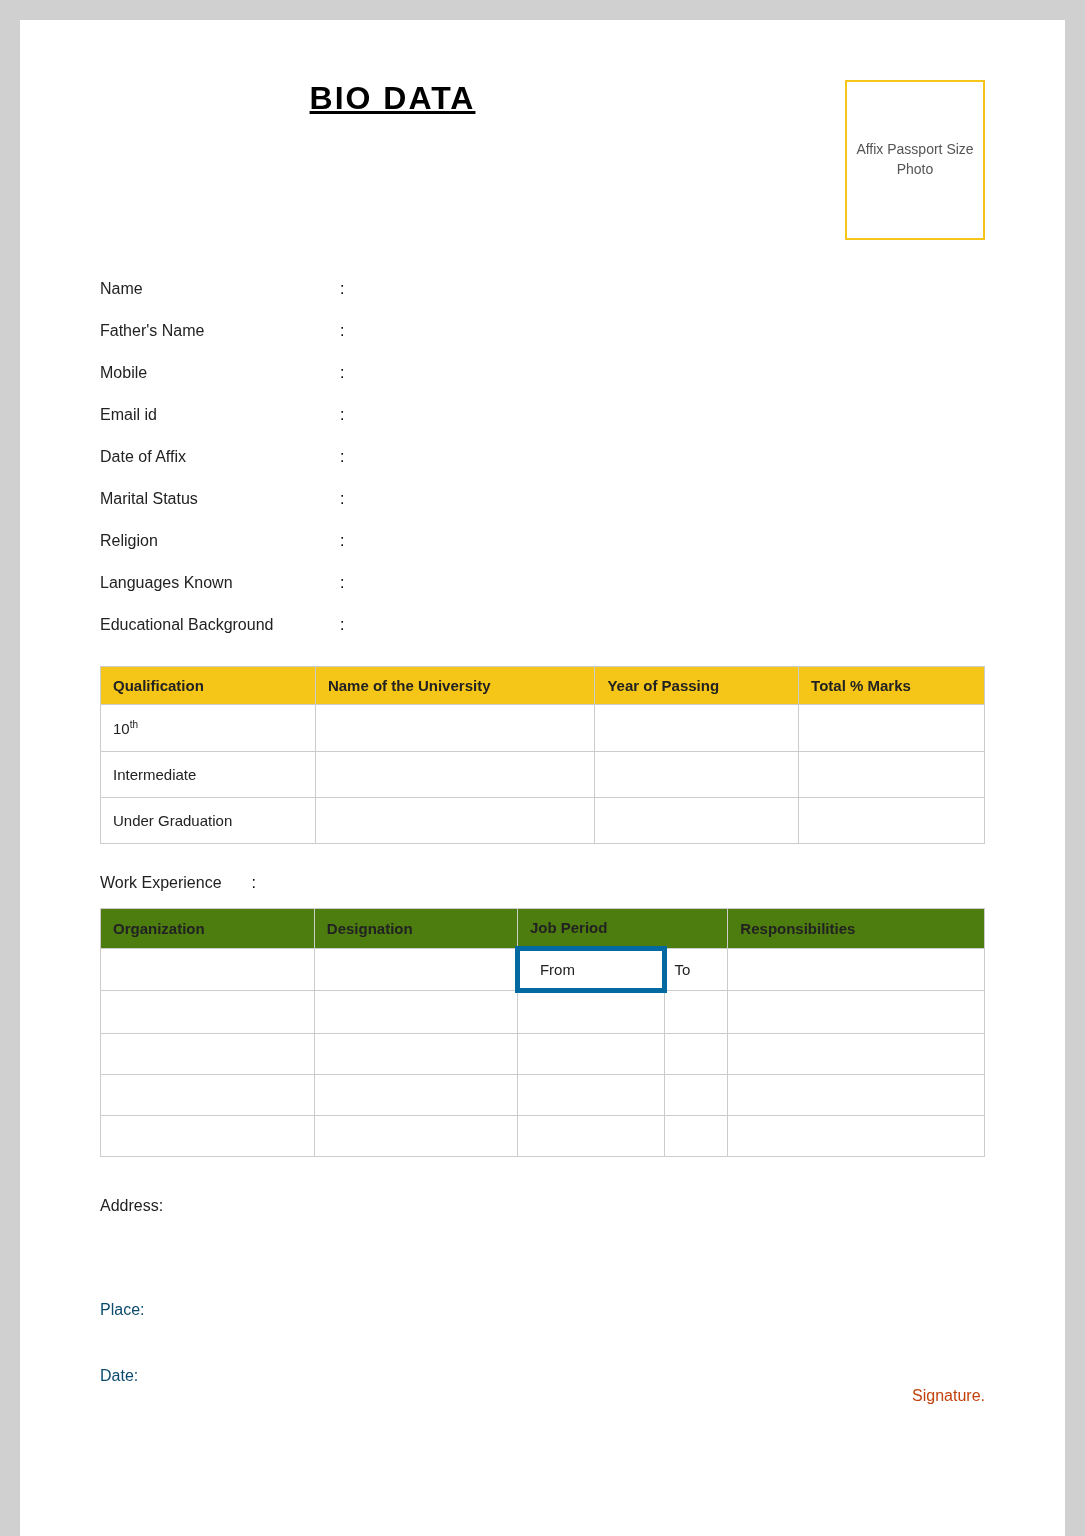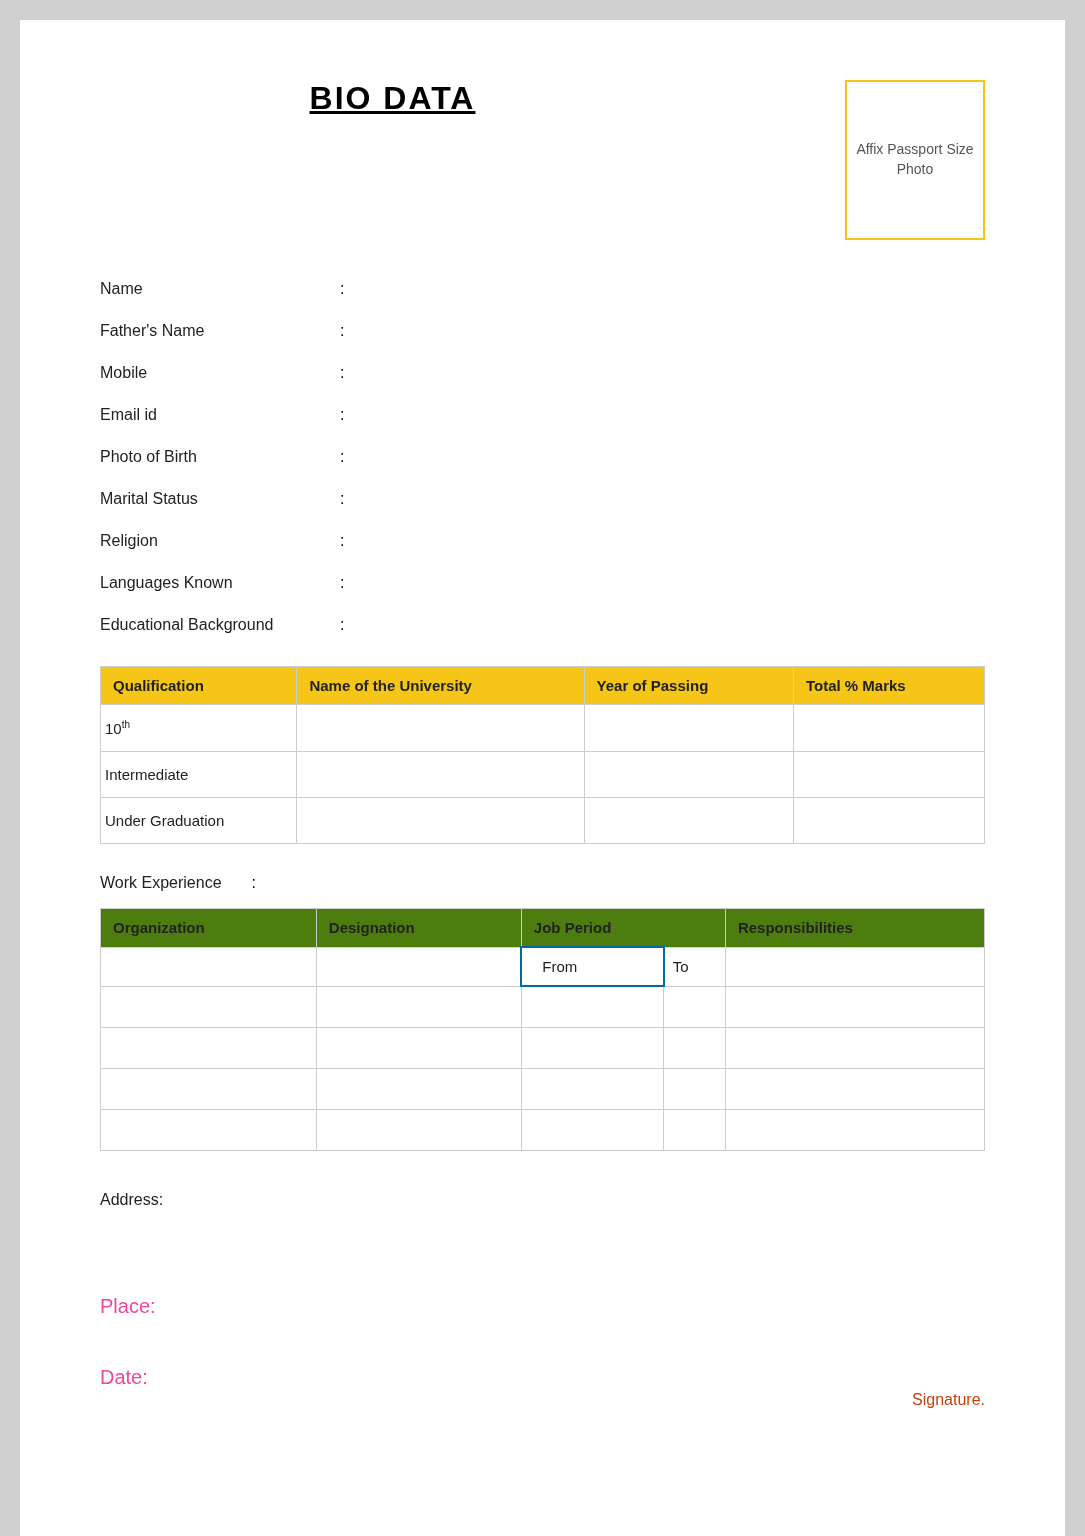--- a/index.html
+++ b/index.html
@@ -104,21 +104,21 @@
       border: 1px solid #ccc;
       padding: 10px 12px;
       font-size: 15px;
       font-weight: bold;
       color: #222;
       text-align: left;
     }
 
     .edu-table td {
       border: 1px solid #ccc;
-      padding: 14px 4px;
+      padding: 14px 12px;
       font-size: 15px;
       color: #222;
       min-height: 40px;
     }
 
     .work-exp-label {
       display: flex;
       align-items: flex-start;
       margin-bottom: 16px;
     }
@@ -169,22 +169,22 @@
       font-size: 16px;
       color: #222;
       margin-bottom: 10px;
     }
 
     .place-date-section {
       margin-bottom: 10px;
     }
 
     .place-label, .date-label {
-      font-size: 20px;
-      color: #ec4899;
+      font-size: 16px;
+      color: #0c4a6e;
       margin-bottom: 20px;
     }
 
     .signature-row {
       display: flex;
       justify-content: space-between;
       align-items: flex-end;
       margin-top: 10px;
     }
 
@@ -231,21 +231,21 @@
       <span class="field-value"></span>
     </div>
 
     <div class="field-row">
       <span class="field-label">Email id</span>
       <span class="field-colon">:</span>
       <span class="field-value"></span>
     </div>
 
     <div class="field-row">
-      <span class="field-label">Photo of Birth</span>
+      <span class="field-label">Date of Affix</span>
       <span class="field-colon">:</span>
       <span class="field-value"></span>
     </div>
 
     <div class="field-row">
       <span class="field-label">Marital Status</span>
       <span class="field-colon">:</span>
       <span class="field-value"></span>
     </div>
 
@@ -309,21 +309,21 @@
     <thead>
       <tr>
         <th>Organization</th>
         <th>Designation</th>
         <th colspan="2" class="job-period-header">Job Period</th>
         <th>Responsibilities</th>
       </tr>
       <tr>
         <td style="border:1px solid #ccc;"></td>
         <td style="border:1px solid #ccc;"></td>
-        <td style="border:2px solid #0369a1; padding:10px 20px; font-size:15px;">From</td>
+        <td style="border:5px solid #0369a1; padding:10px 20px; font-size:15px;">From</td>
         <td style="border:1px solid #ccc; padding:10px 8px; font-size:15px;">To</td>
         <td style="border:1px solid #ccc;"></td>
       </tr>
     </thead>
     <tbody>
       <tr>
         <td style="border:1px solid #ccc; padding:20px 12px;"></td>
         <td style="border:1px solid #ccc; padding:20px 12px;"></td>
         <td style="border:1px solid #ccc; padding:20px 12px;"></td>
         <td style="border:1px solid #ccc; padding:20px 12px;"></td>

